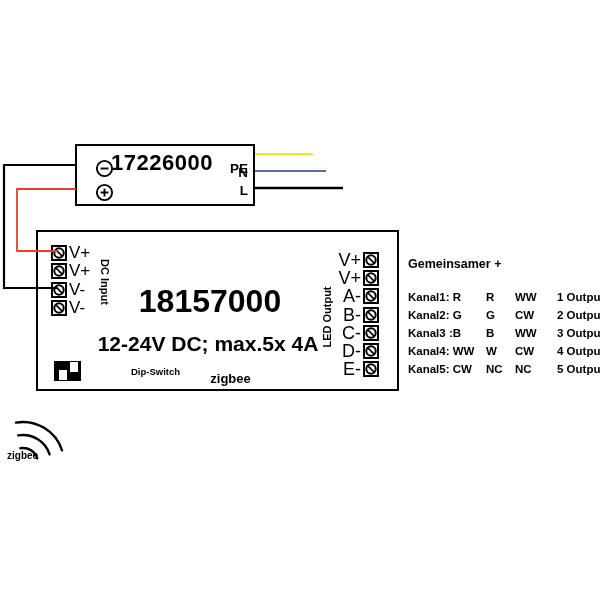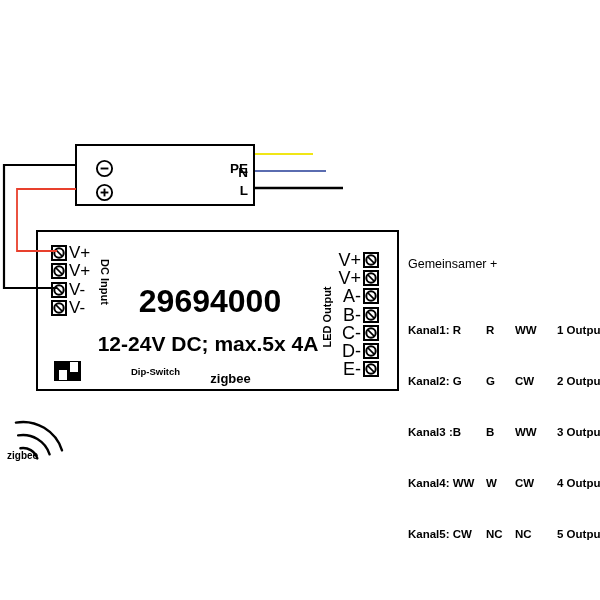--- a/index.html
+++ b/index.html
@@ -23,43 +23,44 @@
   #led-output-label{left:249px;top:78px;transform:rotate(-90deg);}
   .mc-model{left:52px;top:52px;width:240px;font-size:32px;font-weight:bold;line-height:34px;}
   .mc-rating{left:0px;top:100px;width:340px;font-size:21px;font-weight:bold;line-height:23px;}
   #dip-icon{left:16px;top:129px;width:27px;height:20px;background:#000;}
   .dip-nub{position:absolute;background:#fff;width:8px;height:10px;}
   #dip-nub1{left:5px;top:9px;}
   #dip-nub2{left:16px;top:1px;}
   #dip-label{left:47px;top:134px;font-size:9.5px;font-weight:bold;padding-left:46px;}
   #mc-zigbee{left:150px;top:139px;width:85px;font-size:13px;font-weight:bold;}
   
-  #legend-header{left:408px;top:257px;font-size:12.5px;font-weight:normal;text-align:right;}
+  #legend-header{left:408px;top:257px;font-size:12.5px;font-weight:bold;text-align:right;}
   #legend{left:408px;top:288px;width:192px;font-size:11.5px;font-weight:bold;}
-  .krow{display:grid;grid-template-columns:78px 29px 42px 1fr;height:18px;line-height:18px;white-space:nowrap;margin-top:33px;}
+  .krow{display:grid;grid-template-columns:78px 29px 42px 1fr;height:18px;line-height:18px;white-space:nowrap;}
   
   #zb-text{left:7px;top:450px;font-size:10px;font-weight:bold;}
   svg{display:block;}
   .overlay{position:absolute;left:0;top:0;pointer-events:none;}
 </style>
 </head>
 <body>
 
 <div id="canvas">
 
   <div id="ps-box" class="box">
     <svg class="abs" style="left:18px;top:13px;" width="19" height="19" viewBox="0 0 19 19">
       <circle cx="9.5" cy="9.5" r="7.6" fill="none" stroke="#000" stroke-width="1.9"></circle>
       <line x1="5.6" y1="9.5" x2="13.4" y2="9.5" stroke="#000" stroke-width="1.9"></line>
     </svg>
     <svg class="abs" style="left:18px;top:37px;" width="19" height="19" viewBox="0 0 19 19">
       <circle cx="9.5" cy="9.5" r="7.6" fill="none" stroke="#000" stroke-width="1.9"></circle>
       <line x1="5.6" y1="9.5" x2="13.4" y2="9.5" stroke="#000" stroke-width="1.9"></line>
       <line x1="9.5" y1="5.6" x2="9.5" y2="13.4" stroke="#000" stroke-width="1.9"></line>
     </svg>
+    <div class="abs ps-model ctr">17226000</div>
     <div class="abs mains-label" style="top:15px;">PE</div>
     <div class="abs mains-label" style="top:19px;">N</div>
     <div class="abs mains-label" style="top:37px;">L</div>
   </div>
 
   <div id="mc-box" class="box">
 
     <svg class="term" style="left:13px;top:13px;" width="16" height="16" viewBox="0 0 16 16">
         <rect x="1" y="1" width="14" height="14" fill="#fff" stroke="#000" stroke-width="2"></rect>
         <circle cx="8" cy="8" r="4.7" fill="none" stroke="#000" stroke-width="2"></circle>
@@ -81,21 +82,21 @@
         <line x1="4.9" y1="4.9" x2="11.1" y2="11.1" stroke="#000" stroke-width="1.6"></line>
       </svg>
 
     <div class="tlabel" style="left:31px;top:11px;">V+</div>
     <div class="tlabel" style="left:31px;top:29px;">V+</div>
     <div class="tlabel" style="left:31px;top:48px;">V-</div>
     <div class="tlabel" style="left:31px;top:66px;">V-</div>
 
     <div id="dc-input-label" class="vtext">DC Input</div>
 
-    <div class="abs mc-model ctr">29694000</div>
+    <div class="abs mc-model ctr">18157000</div>
     <div class="abs mc-rating ctr">12-24V DC; max.5x 4A</div>
 
     <div id="dip-icon" class="abs">
       <div id="dip-nub1" class="dip-nub"></div>
       <div id="dip-nub2" class="dip-nub"></div>
     </div>
     <div id="dip-label" class="abs">Dip-Switch</div>
 
     <div id="mc-zigbee" class="abs ctr">zigbee</div>
 

